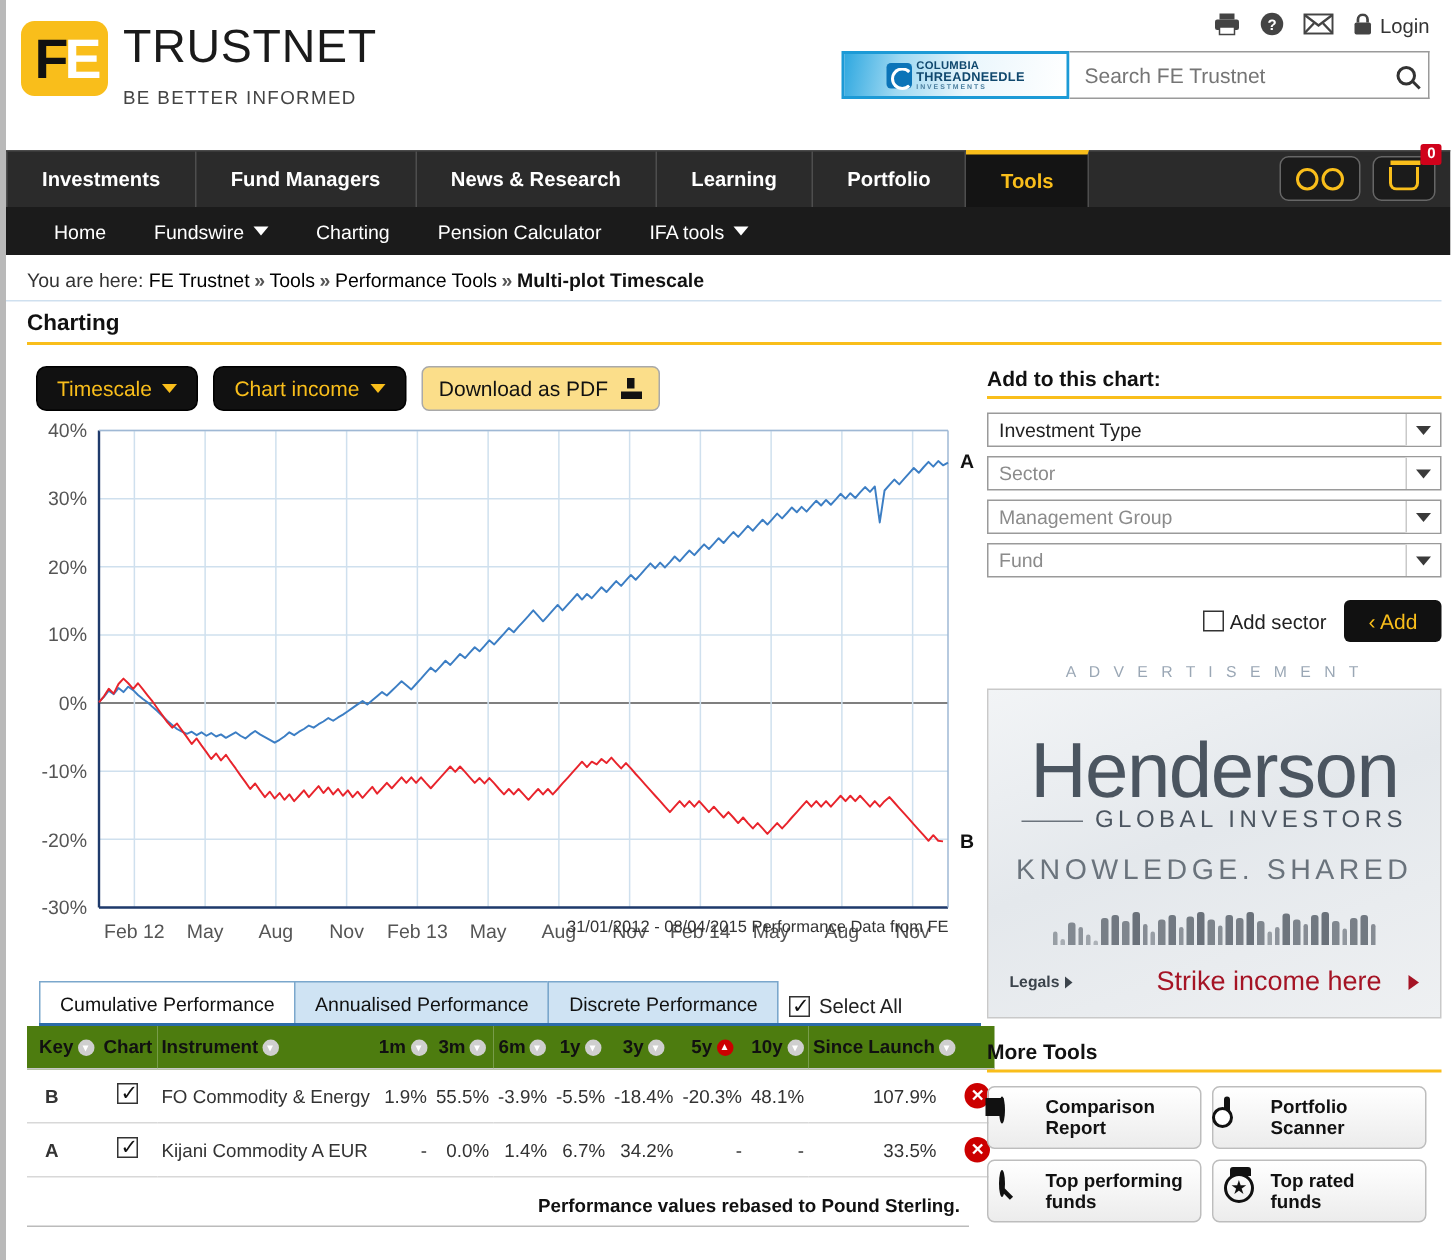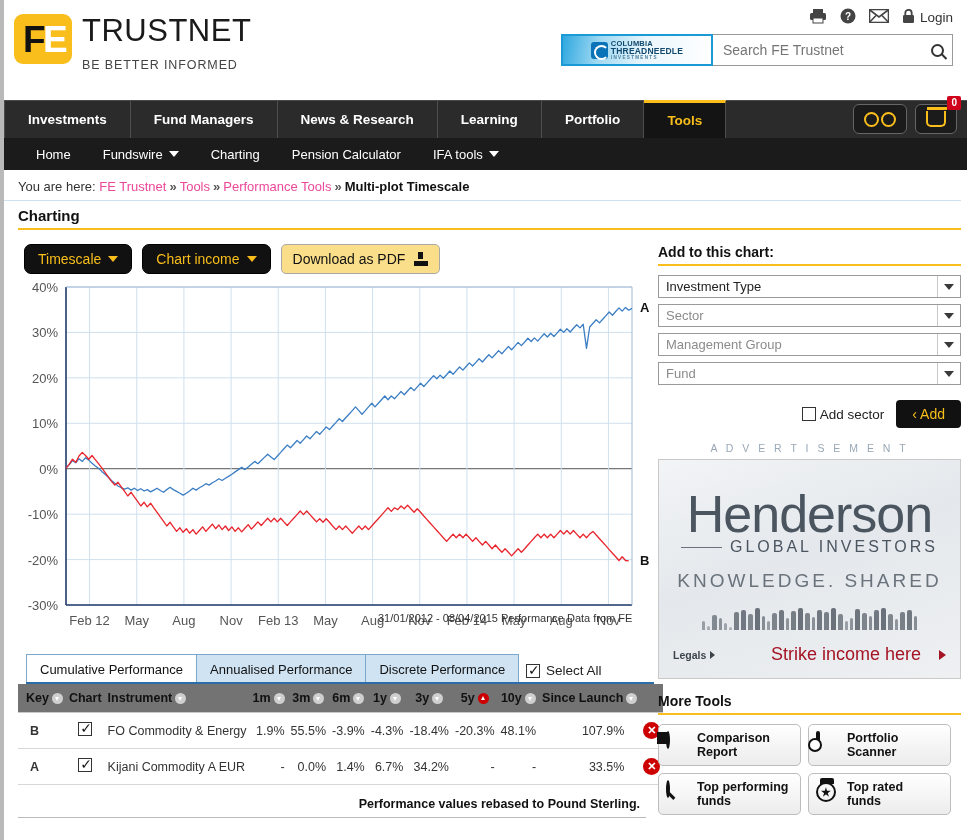--- a/index.html
+++ b/index.html
@@ -80,21 +80,21 @@
             padding-left:16px; gap:0; }
   .subnav-item { padding:0 16px; color:#fff; font-size:13px; display:flex;
                  align-items:center; gap:6px; cursor:pointer; }
   .caret { width:0; height:0; border-left:5px solid transparent; border-right:5px solid transparent;
            border-top:6px solid #fff; }
   .caret.gold { border-top-color:#F9BE1B; }
 
   
   .crumbwrap { padding:9px 0 6px 14px; border-bottom:1px solid #cfe0ef; margin:0 6px 0 0; }
   .crumb { font-size:13px; color:#333; }
-  .crumb a { color:#ec4899; text-decoration:none; }
+  .crumb a { color:#000000; text-decoration:none; }
   .crumb .sep { color:#555; margin:0 3px; font-weight:bold; }
   .crumb .cur { font-weight:bold; color:#111; }
 
   .pagetitle { font-size:15px; font-weight:bold; color:#111; padding:6px 0 4px 14px; }
   .gold-rule { height:2px; background:#F9BE1B; margin:0 6px 0 14px; }
 
   
   .body { position:relative; }
   .left { position:absolute; left:0; top:0; width:650px; }
   .right { position:absolute; left:650px; top:0; width:317px; }
@@ -131,21 +131,21 @@
   .tabline { position:absolute; left:0; bottom:0; width:628px; height:2px; background:#2C6CA8; }
   .selall { position:absolute; left:500px; bottom:6px; display:flex; align-items:center;
             gap:6px; font-size:13.5px; }
   .cb { width:14px; height:14px; border:1px solid #333; background:#fff; position:relative;
         display:inline-block; flex:none; }
   .cb.on:after { content:"✓"; position:absolute; left:1px; top:-3px; font-size:14px;
                  color:#111; line-height:16px; }
 
   
   table.perf { width:628px; margin-left:14px; border-collapse:collapse; font-size:12.5px; }
-  table.perf thead th { background:#737373; color:#111; font-weight:bold; font-size:12.5px;
+  table.perf thead th { background:#4d7c0f; color:#111; font-weight:bold; font-size:12.5px;
                         padding:7px 3px; border-bottom:1px solid #c8c8c8; white-space:nowrap; }
   table.perf tbody td { padding:9px 3px; border-bottom:1px solid #d8d8d8;
                         color:#333; white-space:nowrap; }
   .srt { display:inline-block; width:11px; height:11px; border-radius:50%;
          background:#cfcfcf; position:relative; vertical-align:middle; margin-left:3px; }
   .srt:after { content:""; position:absolute; left:3px; top:4px; border-left:2.5px solid transparent;
                border-right:2.5px solid transparent; border-top:4px solid #fff; }
   .srt.active { background:#CC0000; }
   .srt.active:after { border-top:none; border-bottom:4px solid #fff; top:3px; }
   .keyA { color:#2C6CA8; font-weight:bold; }
@@ -470,21 +470,21 @@
           </tr>
         </thead>
         <tbody>
           <tr>
             <td class="keyB" style="text-align:left; padding-left:12px;">B</td>
             <td style="text-align:center;"><span class="cb on"></span></td>
             <td class="instr">FO Commodity &amp; Energy</td>
             <td style="text-align:right;">1.9%</td>
             <td style="text-align:right;">55.5%</td>
             <td style="text-align:right;">-3.9%</td>
-            <td style="text-align:right;">-4.3%</td>
+            <td style="text-align:right;">-5.5%</td>
             <td style="text-align:right;">-18.4%</td>
             <td style="text-align:right;">-20.3%</td>
             <td style="text-align:right;">48.1%</td>
             <td style="text-align:right; padding-right:16px;">107.9%</td>
             <td style="text-align:center;"><span class="delx">✕</span></td>
           </tr>
           <tr>
             <td class="keyA" style="text-align:left; padding-left:12px;">A</td>
             <td style="text-align:center;"><span class="cb on"></span></td>
             <td class="instr">Kijani Commodity A EUR</td>

